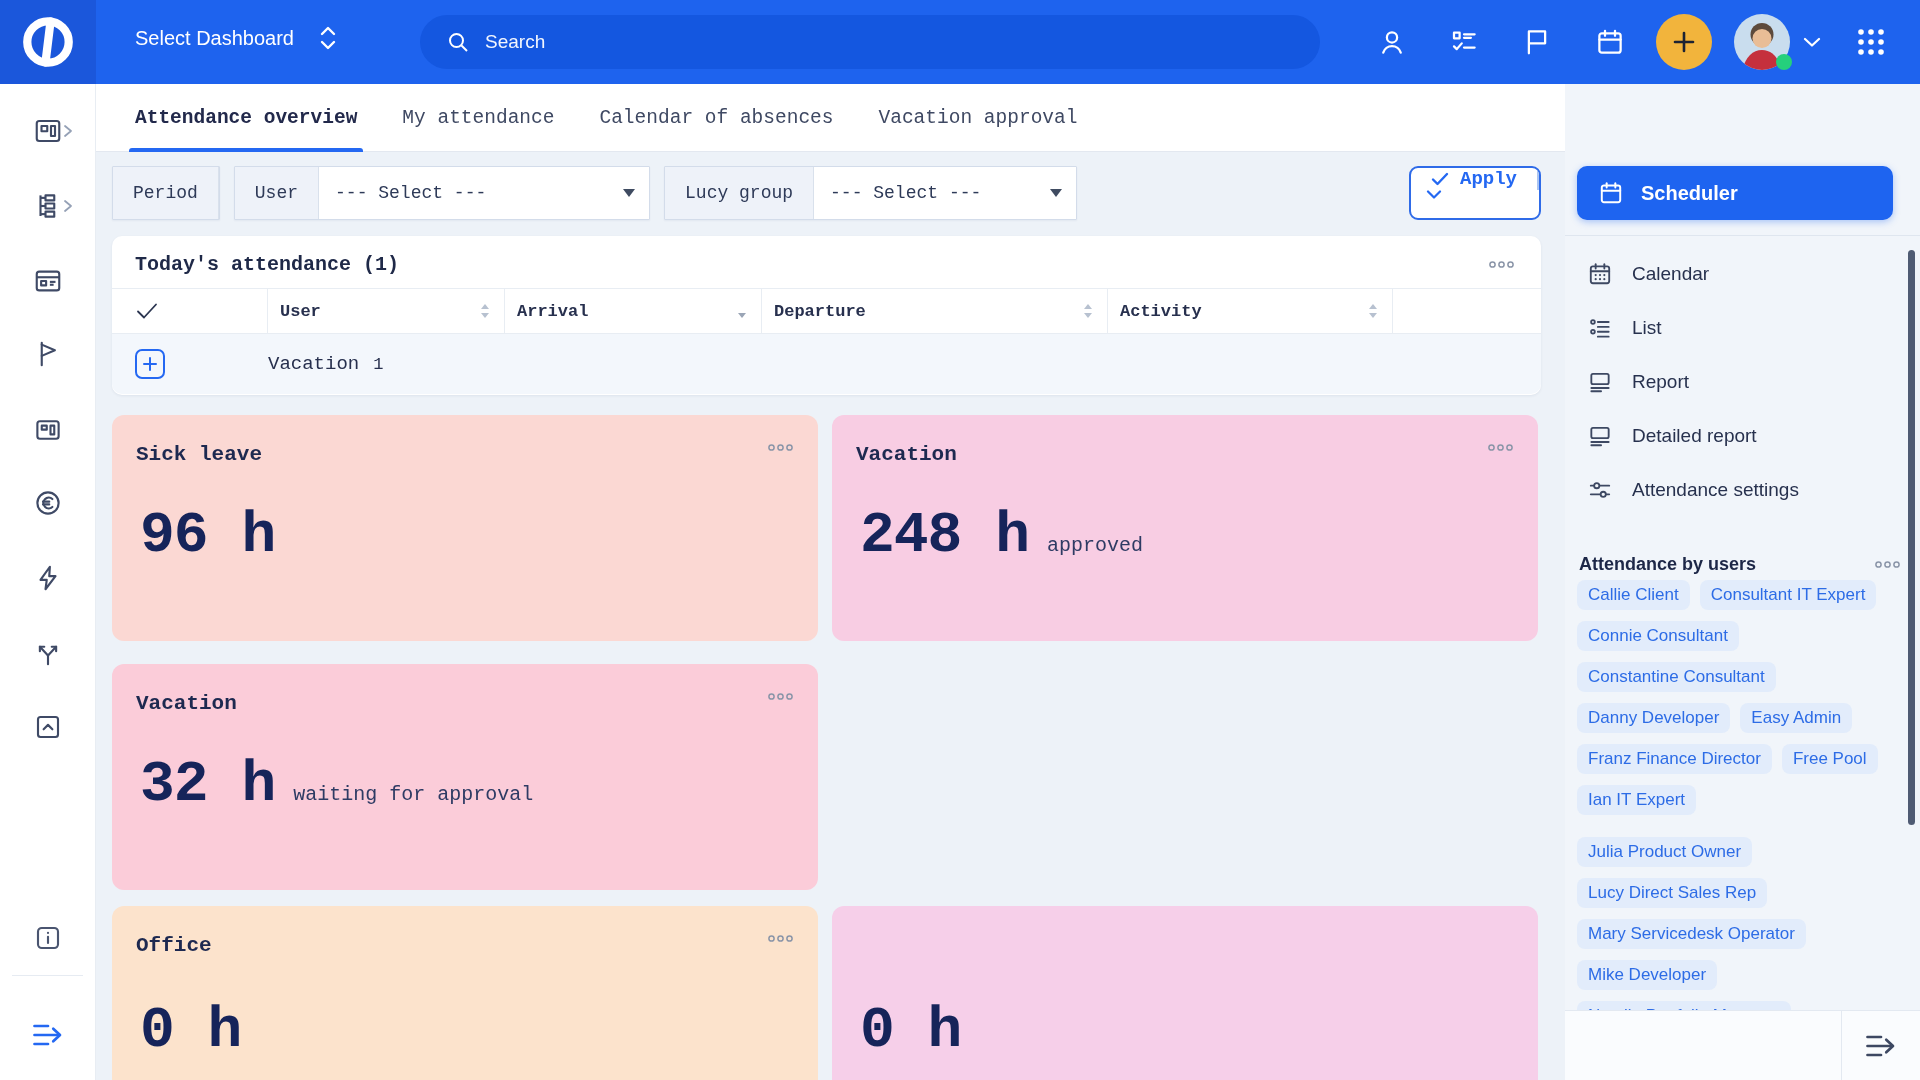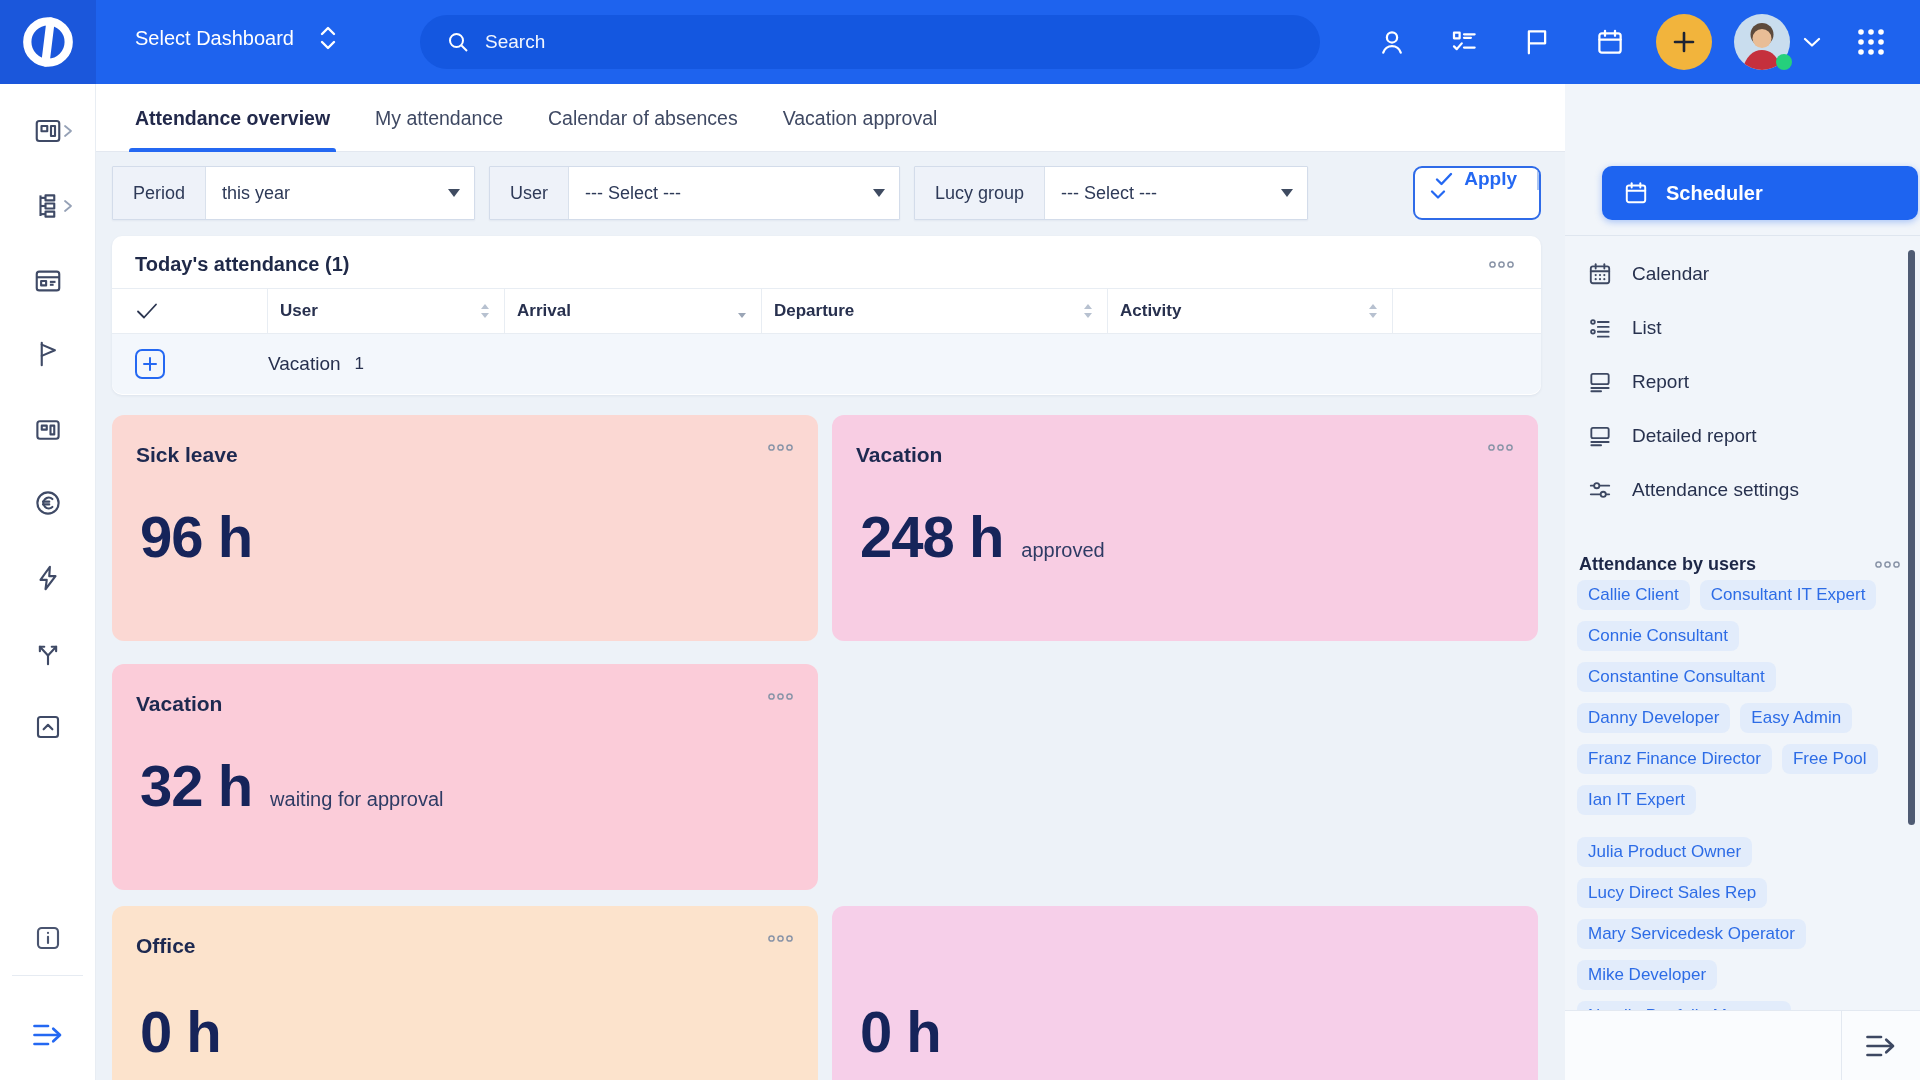--- a/index.html
+++ b/index.html
@@ -21,21 +21,21 @@
   .tb-avatar .pic { width:56px; height:56px; border-radius:50%; overflow:hidden; }
   .tb-avatar .dot { position:absolute; right:-2px; bottom:0; width:16px; height:16px; border-radius:50%; background:#25d07c; }
 
   
   .sidebar { position:absolute; left:0; top:84px; width:96px; height:996px; background:#fff; border-right:1px solid #e8edf3; z-index:20; }
   .side-icon { position:absolute; left:33px; width:30px; height:30px; color:#3f4a66; cursor:pointer; }
   .side-chev { position:absolute; left:61px; color:#95a1b6; cursor:pointer; }
   .side-divider { position:absolute; left:12px; right:12px; top:891px; height:1px; background:#e6ebf2; }
 
   
-  .main { position:absolute; left:96px; top:84px; width:1469px; height:996px; background:#edf2f8; }
+  .main { position:absolute; left:96px; top:84px; width:1469px; height:996px; background:#edf2f8;font-family:Liberation Mono, monospace; }
   .tabbar { position:absolute; left:0; top:0; width:100%; height:68px; background:#fff; border-bottom:1px solid #e3e8f0; display:flex; padding-left:39px; gap:45px; }
   .tab { position:relative; display:flex; align-items:center; height:68px; font-size:19.5px; color:#3f4963; font-weight:500; cursor:pointer; white-space:nowrap; }
   .tab.active { color:#22294b; font-weight:600; }
   .tab.active::after { content:""; position:absolute; left:-6px; right:-6px; bottom:0; height:4px; background:#2468f2; border-radius:3px 3px 0 0; }
 
   
   .filterbar { position:absolute; left:16px; top:82px; width:1429px; height:54px; display:flex; gap:14px; }
   .fgroup { display:flex; align-items:stretch; height:54px; border:1px solid #d3dcea; border-radius:1px; background:#fff; overflow:hidden; box-shadow:0 1px 2px rgba(20,45,90,.05); }
   .flabel { display:flex; align-items:center; padding:0 20px; background:#eef2f9; border-right:1px solid #d9e1ec; font-size:18px; color:#2e3a58; }
   .fselect { display:flex; align-items:center; justify-content:space-between; padding:0 14px 0 16px; font-size:18px; color:#2e3a58; cursor:pointer; }
@@ -59,21 +59,21 @@
   
   .stat-card { position:absolute; width:706px; height:226px; border-radius:12px; padding:28px 24px; }
   .sc-top { display:flex; align-items:flex-start; justify-content:space-between; }
   .sc-title { font-size:21px; font-weight:600; color:#1d2950; }
   .sc-valrow { position:absolute; left:28px; top:88px; display:flex; align-items:baseline; gap:18px; }
   .sc-value { font-size:58px; font-weight:700; color:#16245a; letter-spacing:-1px; }
   .sc-note { font-size:20px; font-weight:500; color:#2e3b64; }
 
   
   .rpanel { position:absolute; left:1565px; top:84px; width:355px; height:996px; background:#f1f5fa; z-index:10; }
-  .sched-btn { position:absolute; left:12px; top:82px; width:316px; height:54px; background:#1e64f0; border-radius:10px; color:#fff; display:flex; align-items:center; gap:17px; padding:0 21px; font-size:20px; font-weight:700; box-shadow:0 2px 7px rgba(30,100,240,.35); cursor:pointer;margin-left:25px; }
+  .sched-btn { position:absolute; left:12px; top:82px; width:316px; height:54px; background:#1e64f0; border-radius:10px; color:#fff; display:flex; align-items:center; gap:17px; padding:0 21px; font-size:20px; font-weight:700; box-shadow:0 2px 7px rgba(30,100,240,.35); cursor:pointer; }
   .rp-divider { position:absolute; left:0; right:0; top:151px; height:1px; background:#dfe6ef; }
   .rp-menu { position:absolute; left:12px; top:163px; width:320px; }
   .rp-item { height:54px; display:flex; align-items:center; gap:19px; padding-left:10px; font-size:19px; font-weight:500; color:#27314e; cursor:pointer; }
   .rp-item .mi { color:#3d4862; }
   .rp-sec-head { position:absolute; left:14px; top:470px; width:322px; display:flex; justify-content:space-between; align-items:center; }
   .rp-sec-title { font-size:18px; font-weight:600; color:#1d2747; }
   .chips { position:absolute; left:12px; top:496px; width:334px; height:516px; overflow:hidden; display:flex; flex-wrap:wrap; gap:11px 10px; align-content:flex-start; }
   .chip { background:#e2ecfb; color:#2d6ce6; font-size:17px; font-weight:500; border-radius:8px; padding:0 11px; height:30px; display:flex; align-items:center; white-space:nowrap; cursor:pointer; }
   .chip-break { flex-basis:100%; height:0; }
   .rp-footer { position:absolute; left:0; right:0; top:926px; height:70px; background:#fafcfe; border-top:1px solid #e3e9f1; z-index:5; }
@@ -341,28 +341,20 @@
           <span>Calendar of absences</span>
         </div>
       <div class="tab">
           <span>Vacation approval</span>
         </div>
     </div>
 
     <div class="filterbar">
       <div class="fgroup">
         <div class="flabel">Period</div>
-        <div class="fselect" style="width:268px;">
-          <span>this year</span>
-          <span>
-              <svg width="12" height="8" viewBox="0 0 12 8" fill="#3f4b61">
-                <path d="M0 0 h12 L6 8 z"></path>
-              </svg>
-            </span>
-        </div>
       </div>
       <div class="fgroup">
         <div class="flabel">User</div>
         <div class="fselect" style="width:330px;">
           <span>--- Select ---</span>
           <span>
               <svg width="12" height="8" viewBox="0 0 12 8" fill="#3f4b61">
                 <path d="M0 0 h12 L6 8 z"></path>
               </svg>
             </span>

